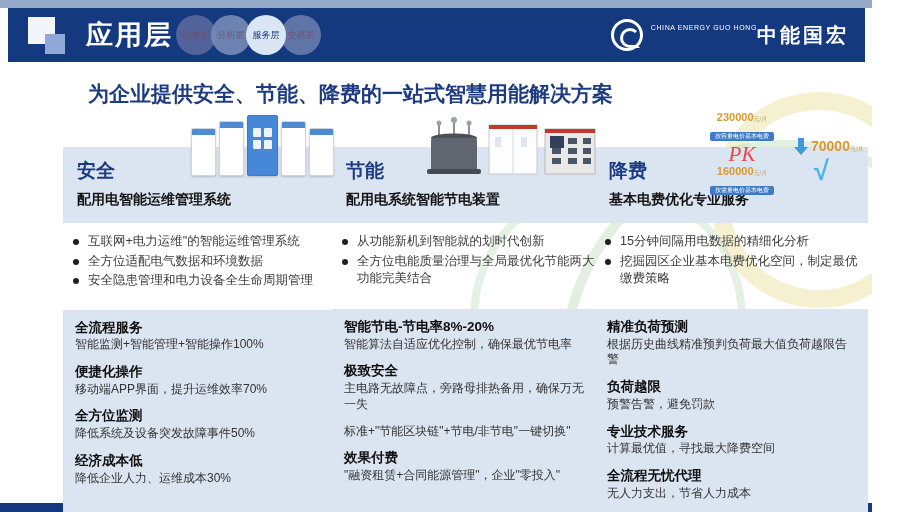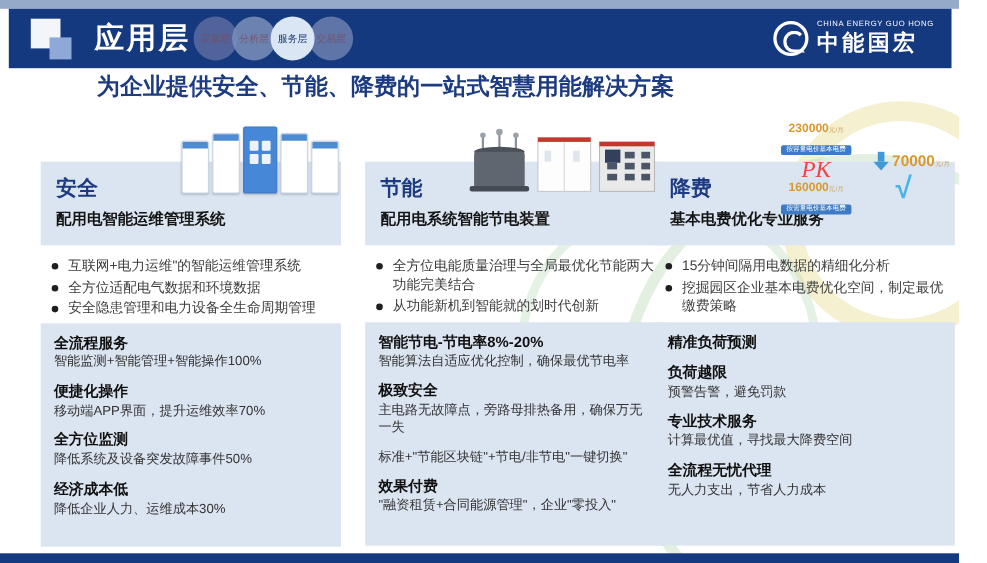--- a/index.html
+++ b/index.html
@@ -17,33 +17,33 @@
   .layer{width:40px;height:40px;border-radius:50%;display:flex;align-items:center;justify-content:center;
          font-size:9px;margin-left:-5px;flex:none;}
   .layer.l1{background:rgba(88,102,156,.92);color:rgba(120,75,95,.85);}
   .layer.l2{background:rgba(123,143,186,.85);color:rgba(120,75,95,.8);}
   .layer.l3{background:#dbe6f4;color:#16356f;font-weight:normal;z-index:2;}
   .layer.l4{background:rgba(104,124,172,.9);color:rgba(120,75,95,.8);}
   .company{position:absolute;right:16px;top:50%;transform:translateY(-50%);display:flex;align-items:center;gap:8px;}
   .company-icon{position:relative;width:32px;height:32px;border:3px solid #fff;border-radius:50%;box-sizing:border-box;flex:none;}
   .company-icon .hook{position:absolute;left:6px;top:6px;width:14px;height:14px;border:3px solid #fff;
                       border-radius:50% 50% 0 50%;border-right-color:transparent;}
-  .company-text{display:flex;flex-direction:column;line-height:1.15;}
+  .company-text{display:flex;flex-direction:row;line-height:1.15;}
   .company-en{font-size:7px;color:#fff;letter-spacing:.6px;}
   .company-cn{font-size:20px;color:#fff;font-weight:bold;letter-spacing:3px;}
   
-  .main-title{position:absolute;top:64px;left:88px;font-size:21px;font-weight:bold;color:#1c3b80;z-index:1;}
+  .main-title{position:absolute;top:80px;left:88px;font-size:21px;font-weight:bold;color:#1c3b80;z-index:1;}
   
   .deco{position:absolute;border-radius:50%;z-index:0;}
   .deco1{width:180px;height:180px;border:18px solid rgba(238,230,176,.6);right:-55px;top:92px;}
   .deco2{width:430px;height:430px;border:10px solid rgba(192,219,189,.45);left:560px;top:140px;}
   .deco3{width:260px;height:260px;border:8px solid rgba(192,219,189,.4);left:470px;top:180px;}
   
   .col{position:absolute;top:147px;width:273px;}
-  .col1{left:37px;} .col2{left:332px;} .col3{left:595px;}
+  .col1{left:63px;} .col2{left:332px;} .col3{left:595px;}
   .head-card{position:relative;height:76px;background:#dbe4f1;padding:11px 0 0 14px;box-sizing:border-box;z-index:1;}
   .col-title{font-size:19px;font-weight:bold;color:#1c3b80;}
   .col-subtitle{font-size:14px;font-weight:bold;color:#141414;margin-top:7px;}
   .illus{position:absolute;z-index:2;}
   
   .phones{right:2px;top:-32px;display:flex;align-items:flex-end;gap:3px;}
   .phone{width:25px;height:48px;background:#fff;border:1px solid #c9d6e6;border-radius:2px;
          box-shadow:0 1px 2px rgba(0,0,0,.18);box-sizing:border-box;}
   .phone .bar{height:6px;background:#4d8bd3;border-radius:1px 1px 0 0;}
   .phone.t{height:55px;}
@@ -66,21 +66,21 @@
   .arr{display:flex;flex-direction:column;align-items:center;}
   .arr .stem{width:6px;height:9px;background:#3f9ad9;}
   .arr .head{width:0;height:0;border-left:7px solid transparent;border-right:7px solid transparent;
              border-top:8px solid #3f9ad9;}
   .check{color:#49b4ea;font-size:27px;margin:3px 0 0 20px;line-height:1;font-weight:bold;}
   
   .bullets{margin-top:10px;min-height:56px;}
   .bullet{display:flex;font-size:12.5px;color:#3c3c3c;line-height:1.4;margin-bottom:2px;}
   .dot{width:6px;height:6px;border-radius:50%;background:#1f1f1f;margin:6px 9px 0 10px;flex:none;}
   
-  .detail-card{margin-top:4px;background:#dbe4f1;padding:10px 12px;box-sizing:border-box;height:203px;
+  .detail-card{margin-top:20px;background:#dbe4f1;padding:10px 12px;box-sizing:border-box;height:203px;
                position:relative;z-index:1;overflow:hidden;}
   .section{margin-bottom:11px;}
   .sec-h{font-size:13.5px;font-weight:bold;color:#101010;line-height:1.25;}
   .sec-b{font-size:12px;color:#333;line-height:1.3;margin-top:1px;}
   .bottom-bar{position:absolute;bottom:0;left:0;width:100%;height:9px;background:#15397e;}
 </style>
 </head>
 <body>
 
 <div class="slide">
@@ -217,25 +217,25 @@
         <rect x="125" y="19" width="14" height="12" fill="#33405c"></rect>
       </svg>
     </div>
     <div class="head-card">
       <div class="col-title">节能</div>
       <div class="col-subtitle">配用电系统智能节电装置</div>
     </div>
     <div class="bullets">
       <div class="bullet">
           <span class="dot"></span>
+          <span>从功能新机到智能就的划时代创新</span>
+        </div>
+      <div class="bullet">
+          <span class="dot"></span>
           <span>全方位电能质量治理与全局最优化节能两大功能完美结合</span>
-        </div>
-      <div class="bullet">
-          <span class="dot"></span>
-          <span>从功能新机到智能就的划时代创新</span>
         </div>
     </div>
     <div class="detail-card">
       <div class="section">
         <div class="sec-h">智能节电-节电率8%-20%</div>
         <div class="sec-b">智能算法自适应优化控制，确保最优节电率</div>
       </div>
       <div class="section">
         <div class="sec-h">极致安全</div>
         <div class="sec-b">主电路无故障点，旁路母排热备用，确保万无一失</div>
@@ -284,20 +284,21 @@
           <span>15分钟间隔用电数据的精细化分析</span>
         </div>
       <div class="bullet">
           <span class="dot"></span>
           <span>挖掘园区企业基本电费优化空间，制定最优缴费策略</span>
         </div>
     </div>
     <div class="detail-card">
       <div class="section">
         <div class="sec-h">精准负荷预测</div>
+        <div class="sec-b">根据历史曲线精准预判负荷最大值负荷越限告警</div>
       </div>
       <div class="section">
         <div class="sec-h">负荷越限</div>
         <div class="sec-b">预警告警，避免罚款</div>
       </div>
       <div class="section">
         <div class="sec-h">专业技术服务</div>
         <div class="sec-b">计算最优值，寻找最大降费空间</div>
       </div>
       <div class="section">

